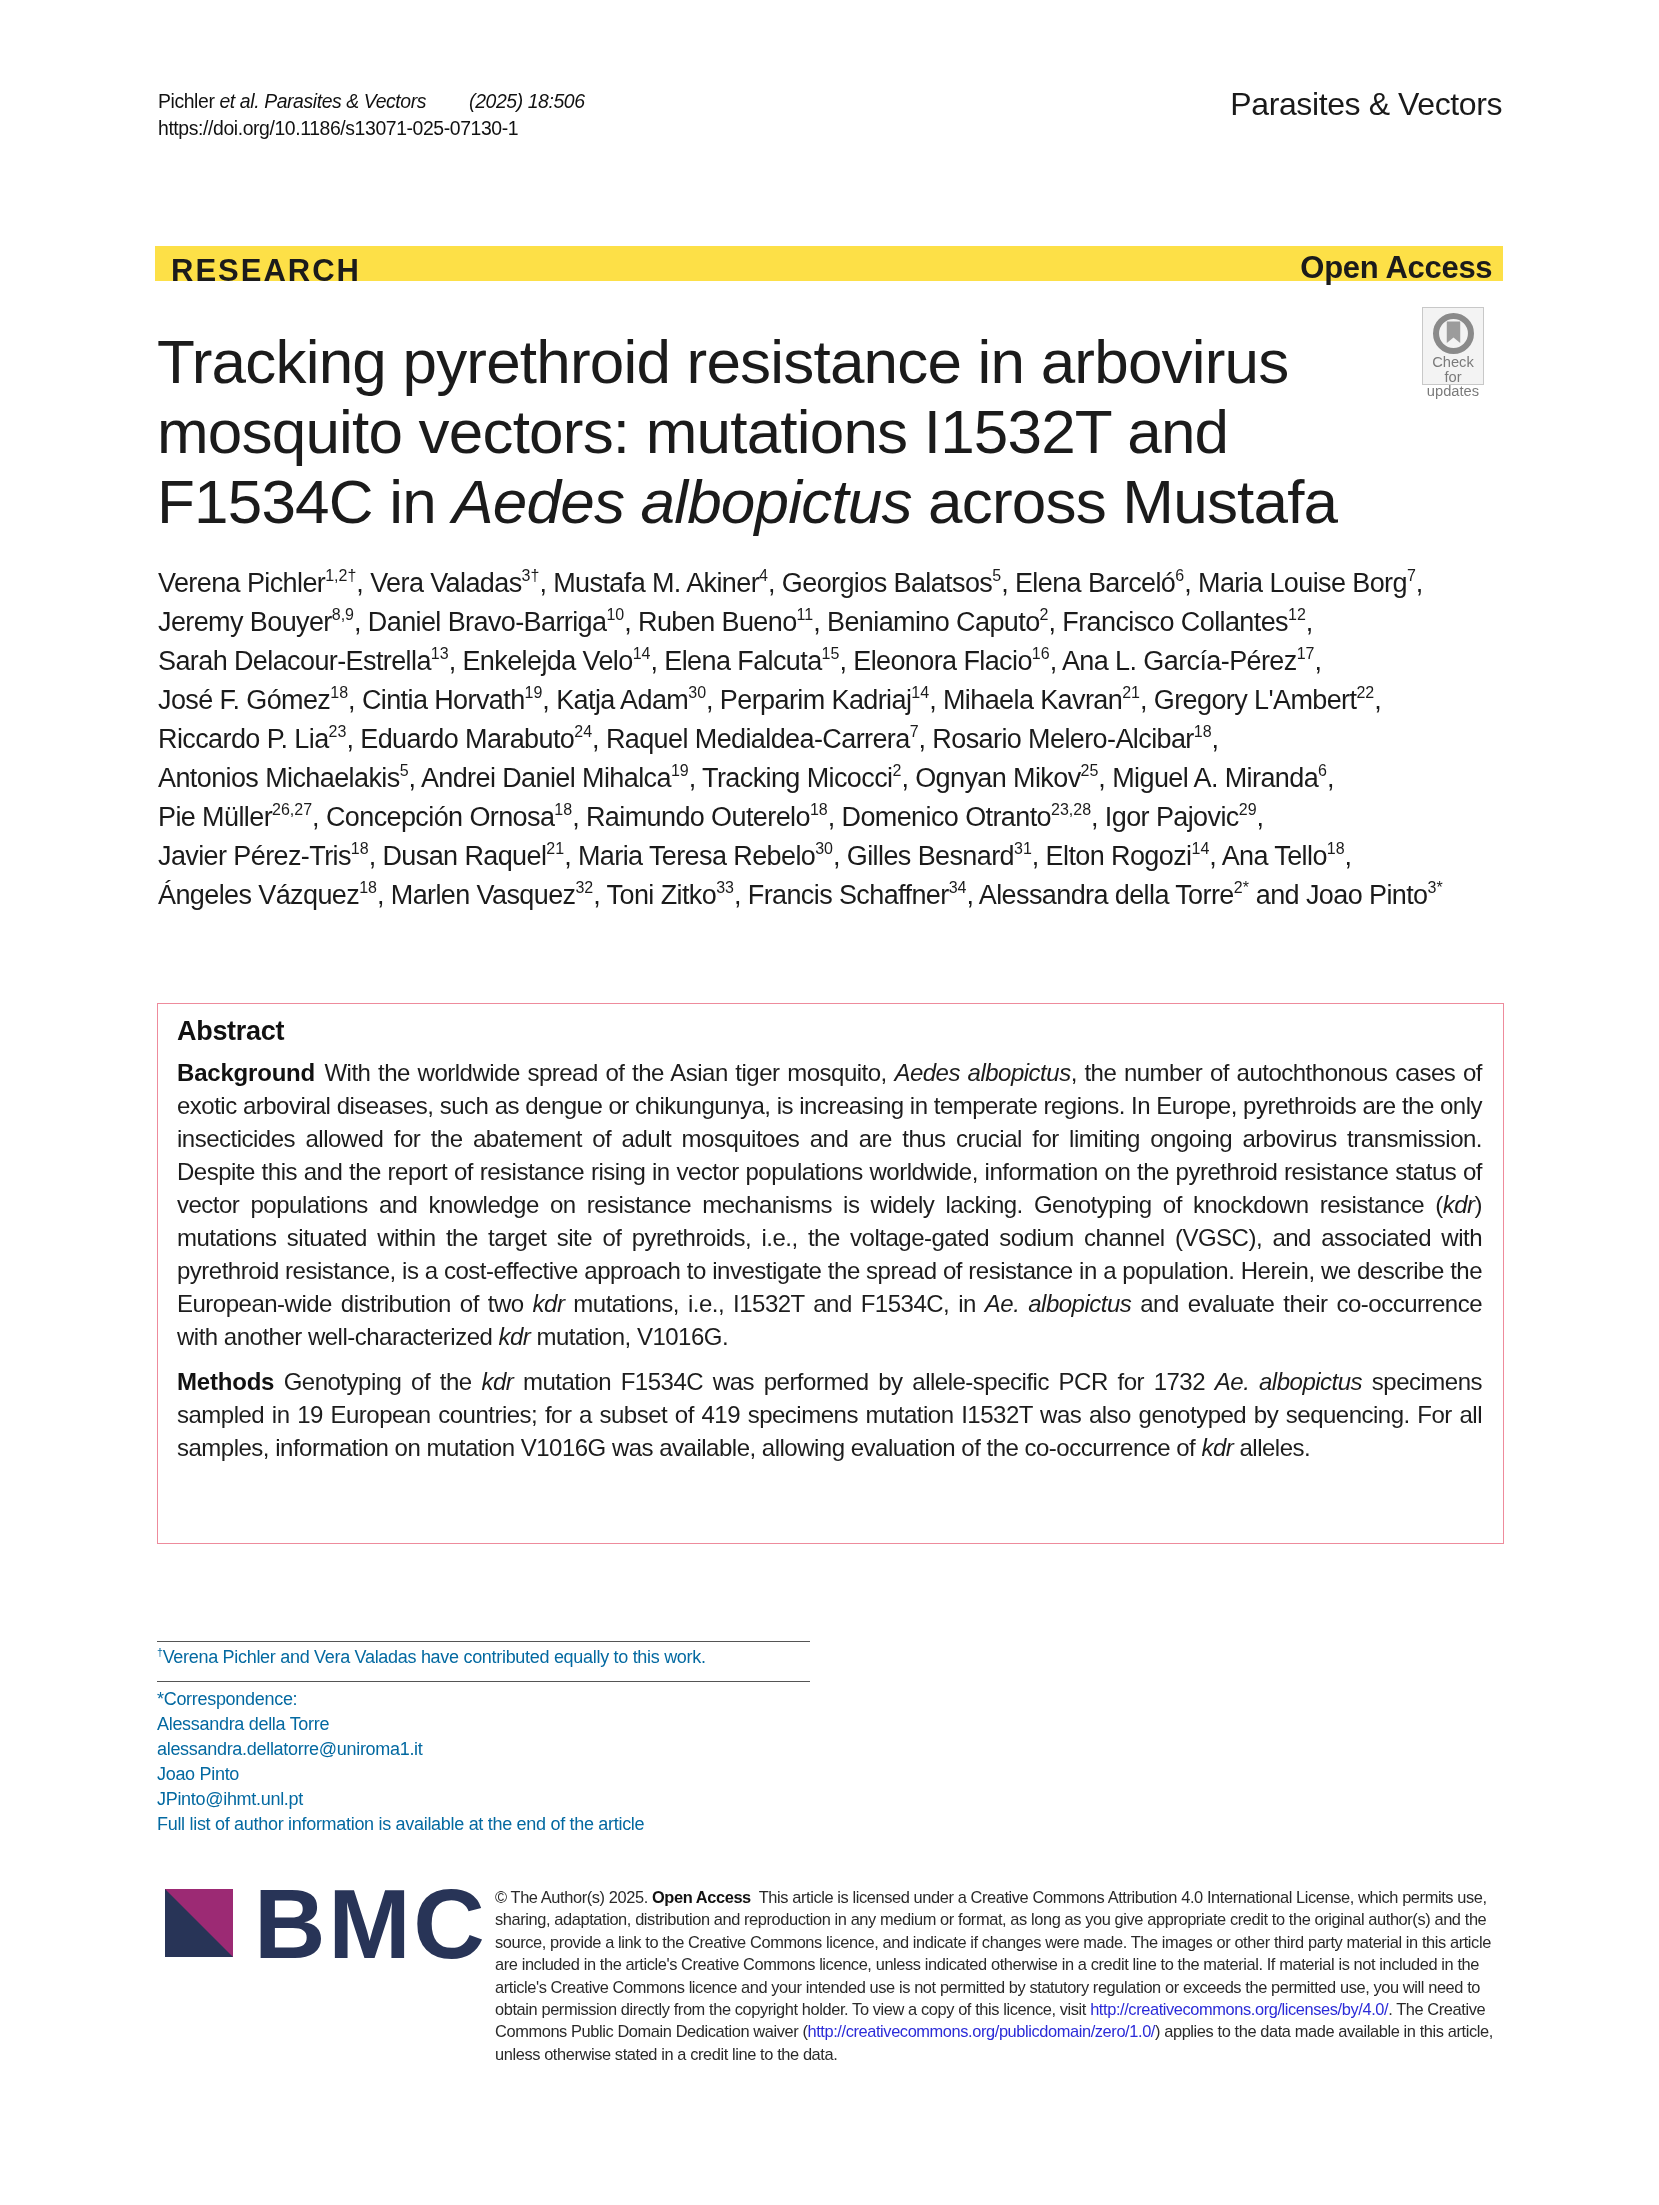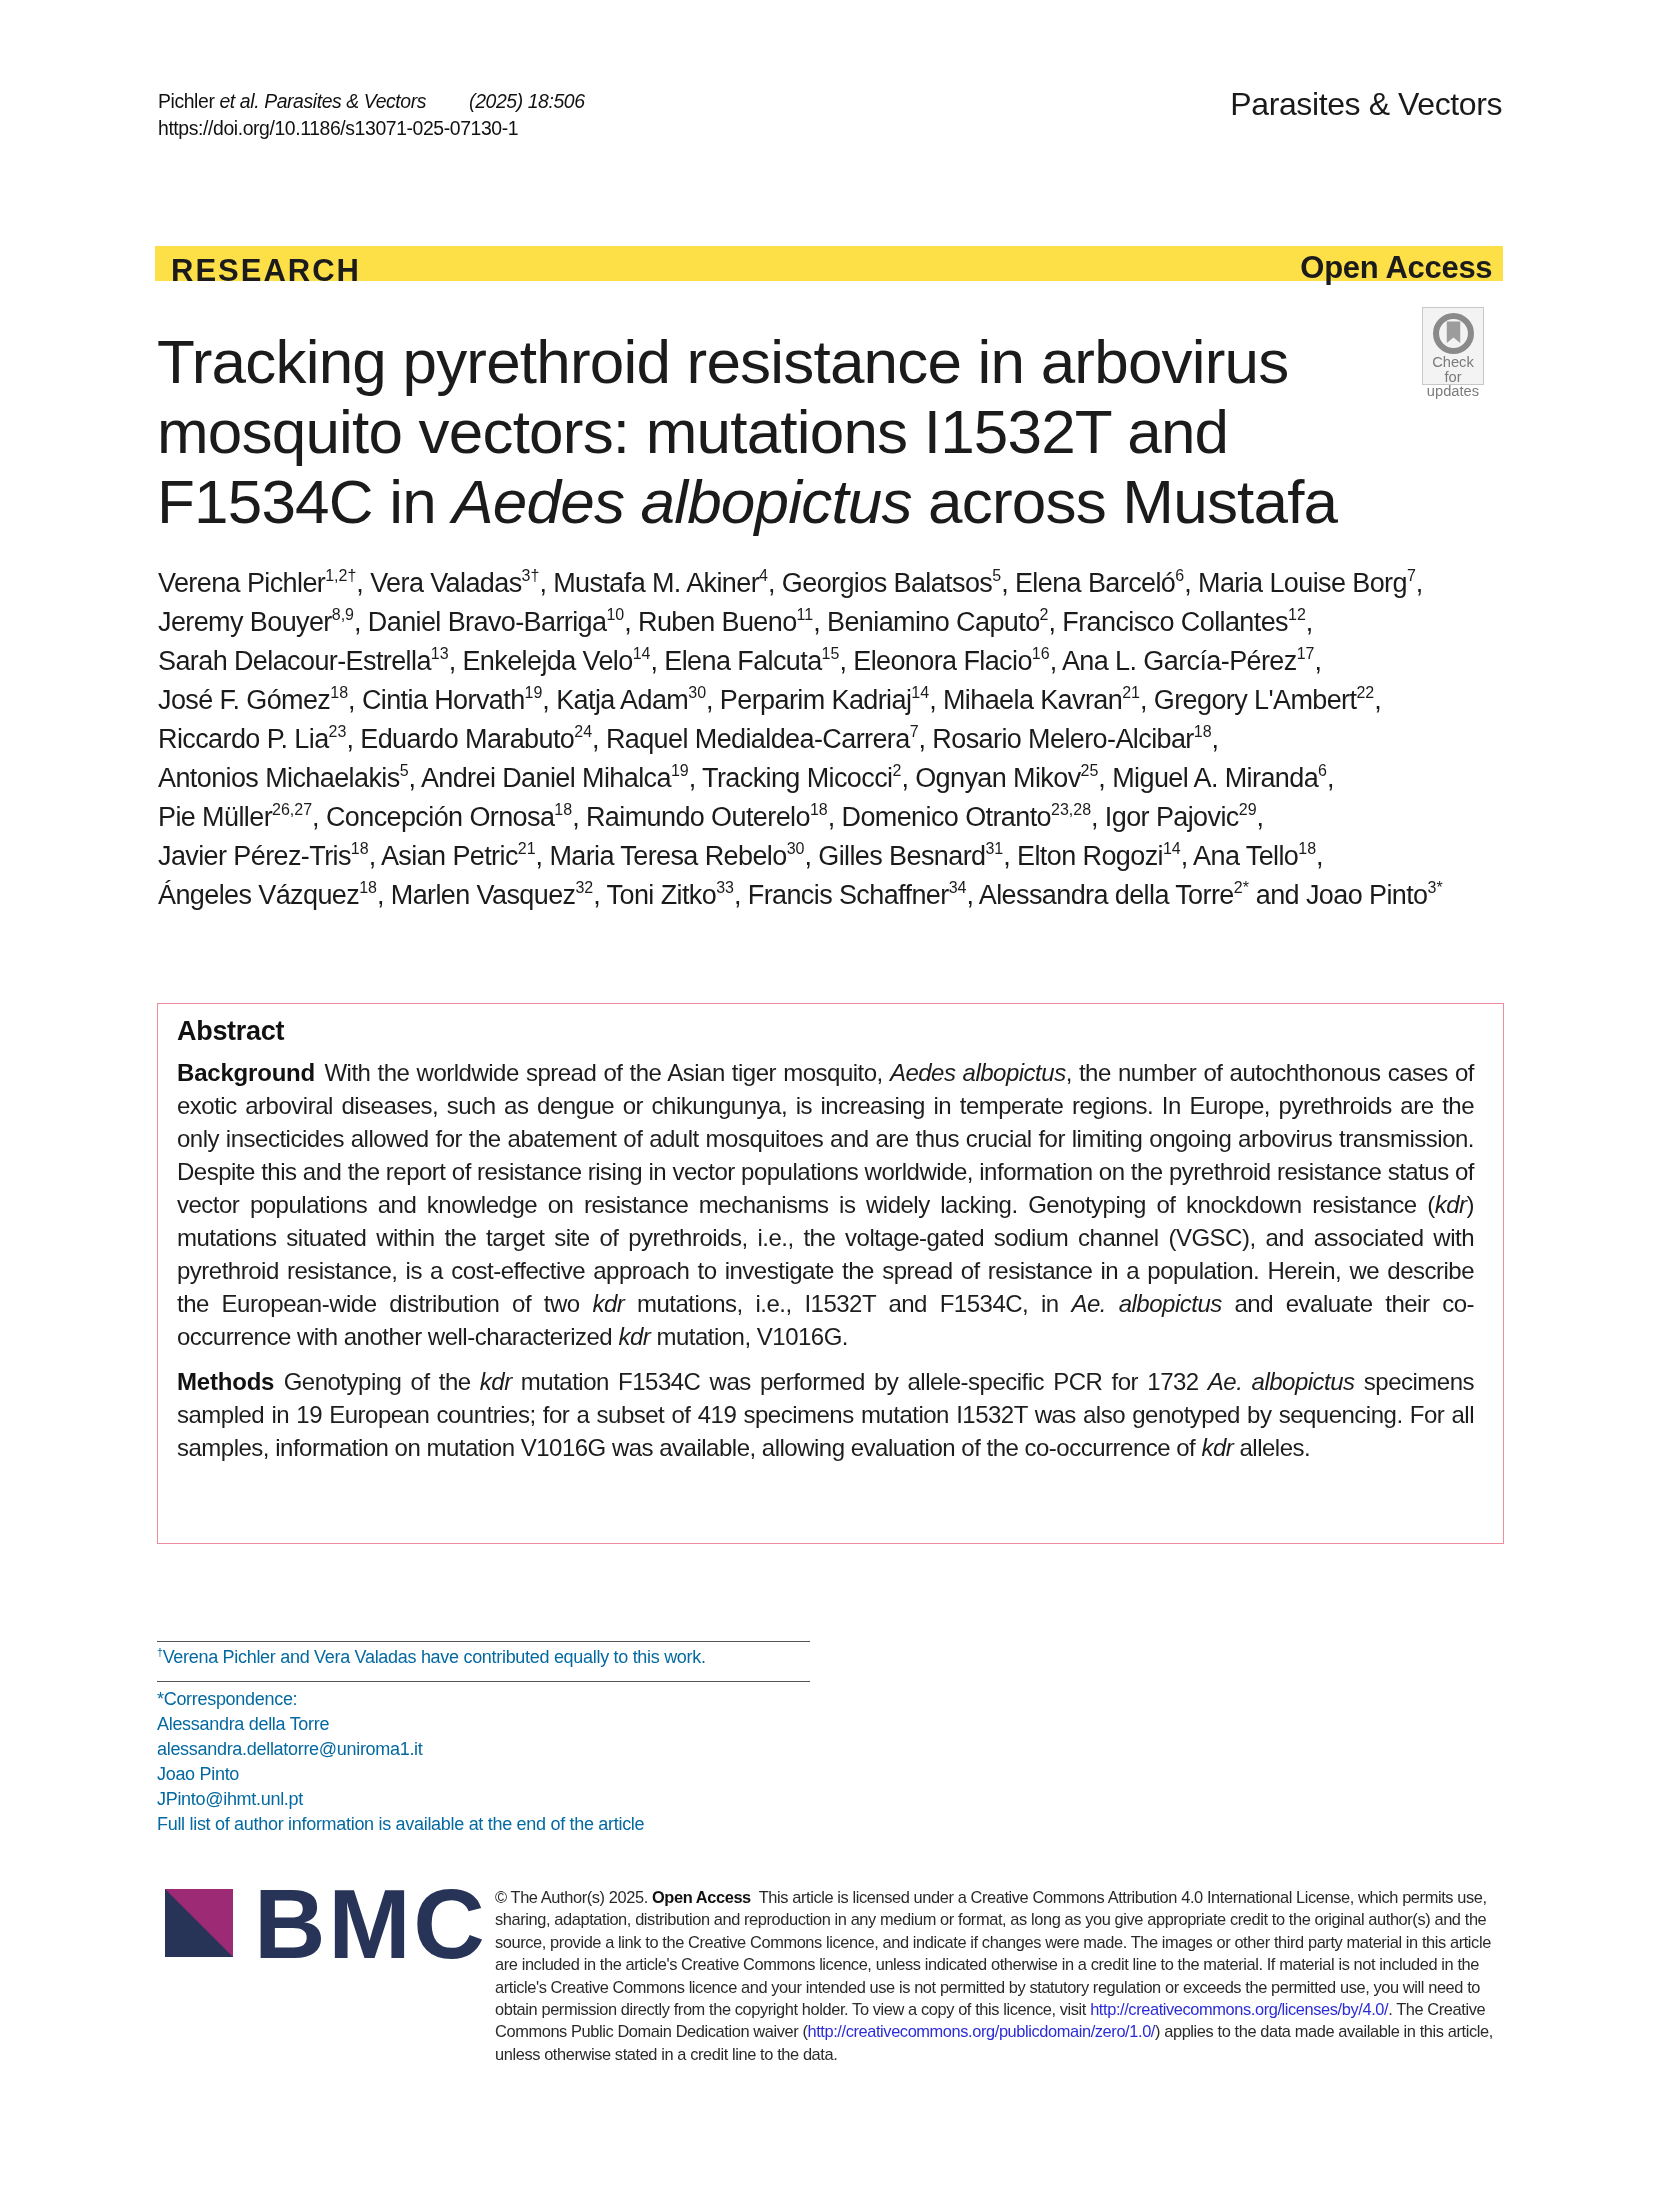--- a/index.html
+++ b/index.html
@@ -45,21 +45,21 @@
   }
   .authors sup { font-size: 16px; line-height: 0; vertical-align: 10.7px; letter-spacing: 0; }
 
   
   .abstract {
     left: 157px; top: 1003px; width: 1347px; height: 541px;
     border: 1.7px solid #ee8b9c; border-radius: 0; box-sizing: border-box;
   }
   .abstract .inner { position: absolute; left: 19px; top: 12px; width: 1305px; }
   .abstract h2 { margin: 0 0 9.4px 0; font-size: 27px; font-weight: bold; color: #111; letter-spacing: -0.3px; }
-  .abstract p { margin: 0 8px 12px 0; font-size: 24px; line-height: 33px; color: #1d1d1d; letter-spacing: -0.5px; text-align: justify; }
+  .abstract p { margin: 0 0 12px 0; font-size: 24px; line-height: 33px; color: #1d1d1d; letter-spacing: -0.5px; text-align: justify; }
   .abstract p b { font-weight: bold; color: #111; margin-right: 9.4px; letter-spacing: -0.2px; }
   .abstract p i { font-style: italic; }
 
   
   .fn-rule { left: 157px; width: 653px; height: 0; border-top: 1.3px solid #555; }
   .fn { left: 157px; font-size: 18px; line-height: 25px; color: #0369a1; letter-spacing: -0.3px; }
   .fn sup { font-size: 10.7px; vertical-align: 6.7px; line-height: 0; }
   .bmc-text { left: 254px; top: 1877px; font-size: 99px; font-weight: bold; color: #283457; letter-spacing: 2.7px; line-height: 94px; }
 
   
@@ -100,21 +100,21 @@
 <h1 class="abs title" style="margin:0;font-weight:normal;"><span>Tracking pyrethroid resistance in arbovirus mosquito vectors: mutations I1532T and F1534C in </span><i>Aedes albopictus</i><span> across Mustafa</span></h1>
 
 <div class="abs authors" id="authors">
     <div><span>Verena Pichler</span><sup>1,2†</sup>, <span>Vera Valadas</span><sup>3†</sup>, <span>Mustafa M. Akiner</span><sup>4</sup>, <span>Georgios Balatsos</span><sup>5</sup>, <span>Elena Barceló</span><sup>6</sup>, <span>Maria Louise Borg</span><sup>7</sup>, </div>
     <div><span>Jeremy Bouyer</span><sup>8,9</sup>, <span>Daniel Bravo-Barriga</span><sup>10</sup>, <span>Ruben Bueno</span><sup>11</sup>, <span>Beniamino Caputo</span><sup>2</sup>, <span>Francisco Collantes</span><sup>12</sup>, </div>
     <div><span>Sarah Delacour-Estrella</span><sup>13</sup>, <span>Enkelejda Velo</span><sup>14</sup>, <span>Elena Falcuta</span><sup>15</sup>, <span>Eleonora Flacio</span><sup>16</sup>, <span>Ana L. García-Pérez</span><sup>17</sup>, </div>
     <div><span>José F. Gómez</span><sup>18</sup>, <span>Cintia Horvath</span><sup>19</sup>, <span>Katja Adam</span><sup>30</sup>, <span>Perparim Kadriaj</span><sup>14</sup>, <span>Mihaela Kavran</span><sup>21</sup>, <span>Gregory L'Ambert</span><sup>22</sup>, </div>
     <div><span>Riccardo P. Lia</span><sup>23</sup>, <span>Eduardo Marabuto</span><sup>24</sup>, <span>Raquel Medialdea-Carrera</span><sup>7</sup>, <span>Rosario Melero-Alcibar</span><sup>18</sup>, </div>
     <div><span>Antonios Michaelakis</span><sup>5</sup>, <span>Andrei Daniel Mihalca</span><sup>19</sup>, <span>Tracking Micocci</span><sup>2</sup>, <span>Ognyan Mikov</span><sup>25</sup>, <span>Miguel A. Miranda</span><sup>6</sup>, </div>
     <div><span>Pie Müller</span><sup>26,27</sup>, <span>Concepción Ornosa</span><sup>18</sup>, <span>Raimundo Outerelo</span><sup>18</sup>, <span>Domenico Otranto</span><sup>23,28</sup>, <span>Igor Pajovic</span><sup>29</sup>, </div>
-    <div><span>Javier Pérez-Tris</span><sup>18</sup>, <span>Asian Petric</span><sup>21</sup>, <span>Maria Teresa Rebelo</span><sup>30</sup>, <span>Gilles Besnard</span><sup>31</sup>, <span>Elton Rogozi</span><sup>14</sup>, <span>Ana Tello</span><sup>18</sup>, </div>
+    <div><span>Javier Pérez-Tris</span><sup>18</sup>, <span>Dusan Raquel</span><sup>21</sup>, <span>Maria Teresa Rebelo</span><sup>30</sup>, <span>Gilles Besnard</span><sup>31</sup>, <span>Elton Rogozi</span><sup>14</sup>, <span>Ana Tello</span><sup>18</sup>, </div>
     <div><span>Ángeles Vázquez</span><sup>18</sup>, <span>Marlen Vasquez</span><sup>32</sup>, <span>Toni Zitko</span><sup>33</sup>, <span>Francis Schaffner</span><sup>34</sup>, <span>Alessandra della Torre</span><sup>2*</sup> and <span>Joao Pinto</span><sup>3*</sup></div>
   </div>
 
 <div class="abs abstract">
   <div class="inner">
     <h2>Abstract</h2>
     <p><b>Background</b><span id="bg-text"><span>With the worldwide spread of the Asian tiger mosquito, </span><i>Aedes albopictus</i><span>, the number of autochthonous cases of exotic arboviral diseases, such as dengue or chikungunya, is increasing in temperate regions. In Europe, pyrethroids are the only insecticides allowed for the abatement of adult mosquitoes and are thus crucial for limiting ongoing arbovirus transmission. Despite this and the report of resistance rising in vector populations worldwide, information on the pyrethroid resistance status of vector populations and knowledge on resistance mechanisms is widely lacking. Genotyping of knockdown resistance (</span><i>kdr</i><span>) mutations situated within the target site of pyrethroids, i.e., the voltage-gated sodium channel (VGSC), and associated with pyrethroid resistance, is a cost-effective approach to investigate the spread of resistance in a population. Herein, we describe the European-wide distribution of two </span><i>kdr</i><span> mutations, i.e., I1532T and F1534C, in </span><i>Ae. albopictus</i><span> and evaluate their co-occurrence with another well-characterized </span><i>kdr</i><span> mutation, V1016G.</span></span></p>
     <p><b>Methods</b><span id="methods-text"><span>Genotyping of the </span><i>kdr</i><span> mutation F1534C was performed by allele-specific PCR for 1732 </span><i>Ae. albopictus</i><span> specimens sampled in 19 European countries; for a subset of 419 specimens mutation I1532T was also genotyped by sequencing. For all samples, information on mutation V1016G was available, allowing evaluation of the co-occurrence of </span><i>kdr</i><span> alleles.</span></span></p>
   </div>
 </div>

